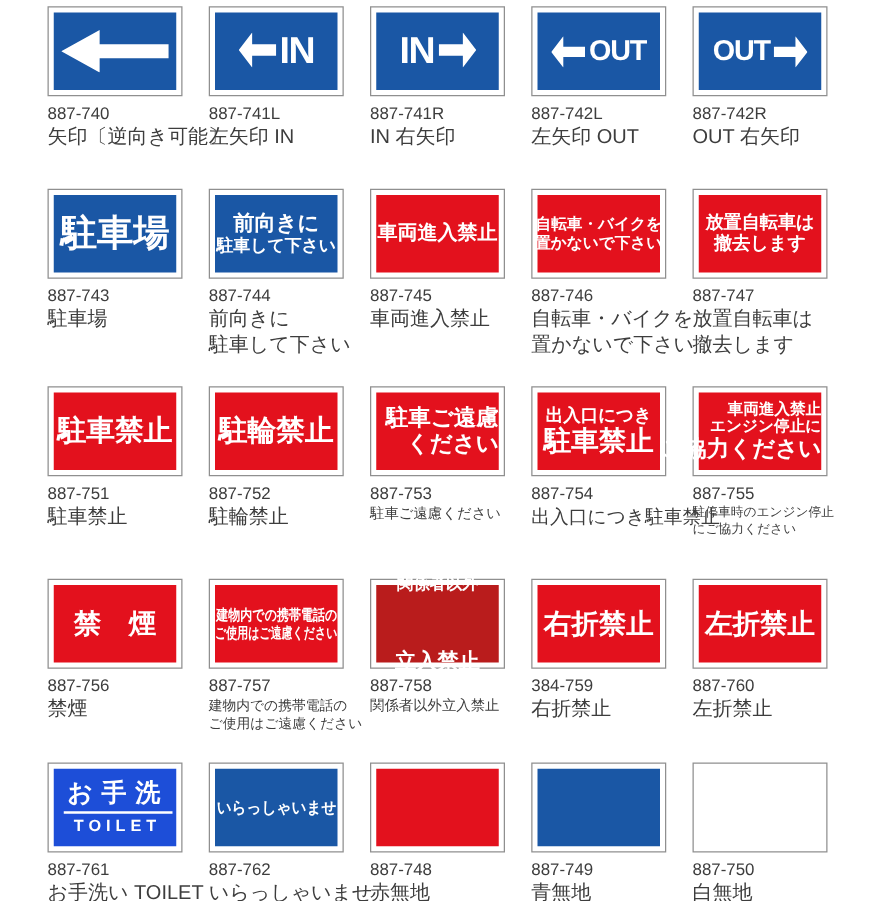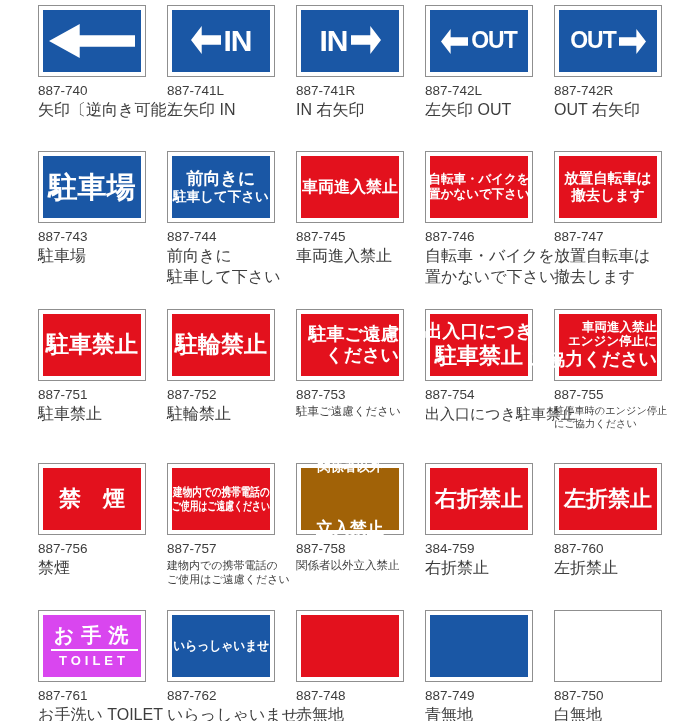--- a/index.html
+++ b/index.html
@@ -213,21 +213,21 @@
         </div>
       </div>
       <div class="code">887-753</div>
       <div class="cap" style="font-size: 11.5px;">
         <div class="capline">駐車ご遠慮ください</div>
       </div>
     </div>
     <div class="cell">
       <div class="sign">
         <div class="field" style="background: rgb(227, 17, 29);">
-          <div class="sline" style="font-size: 18px;">出入口につき</div>
+          <div class="sline" style="font-size: 14px;">出入口につき</div>
           <div class="sline" style="font-size: 22px;">駐車禁止</div>
         </div>
       </div>
       <div class="code">887-754</div>
       <div class="cap" style="font-size: 15px;">
         <div class="capline">出入口につき駐車禁止</div>
       </div>
     </div>
     <div class="cell">
       <div class="sign">
@@ -262,21 +262,21 @@
         </div>
       </div>
       <div class="code">887-757</div>
       <div class="cap" style="font-size: 11px;">
         <div class="capline">建物内での携帯電話の</div>
         <div class="capline">ご使用はご遠慮ください</div>
       </div>
     </div>
     <div class="cell">
       <div class="sign">
-        <div class="field" style="background: #a16207; gap: 45px;">
+        <div class="field" style="background: #b91c1c; gap: 45px;">
           <div class="sline" style="font-size: 13px;">関係者以外</div>
           <div class="sline" style="font-size: 17px;">立入禁止</div>
         </div>
       </div>
       <div class="code">887-758</div>
       <div class="cap" style="font-size: 11.5px;">
         <div class="capline">関係者以外立入禁止</div>
       </div>
     </div>
     <div class="cell">
@@ -296,21 +296,21 @@
           <div class="sline" style="font-size: 22px;">左折禁止</div>
         </div>
       </div>
       <div class="code">887-760</div>
       <div class="cap">
         <div class="capline">左折禁止</div>
       </div>
     </div>
     <div class="cell">
       <div class="sign">
-        <div class="field" style="background: #d946ef;">
+        <div class="field" style="background: #1d4ed8;">
           <div class="ttop">お手洗</div>
           <div class="tbot">TOILET</div>
         </div>
       </div>
       <div class="code">887-761</div>
       <div class="cap">
         <div class="capline">お手洗い TOILET</div>
       </div>
     </div>
     <div class="cell">

